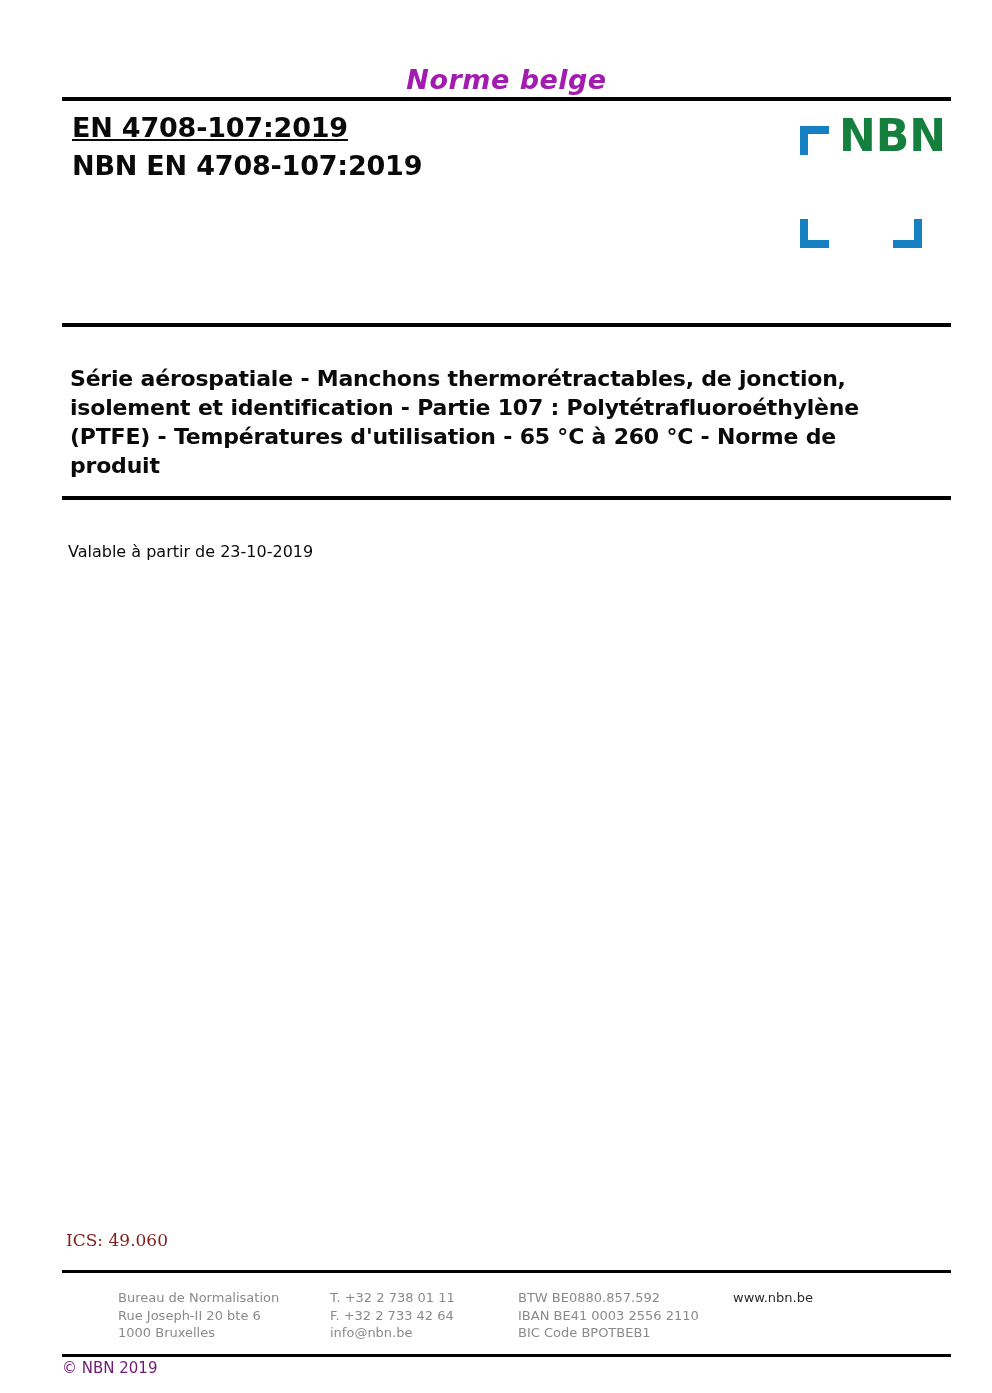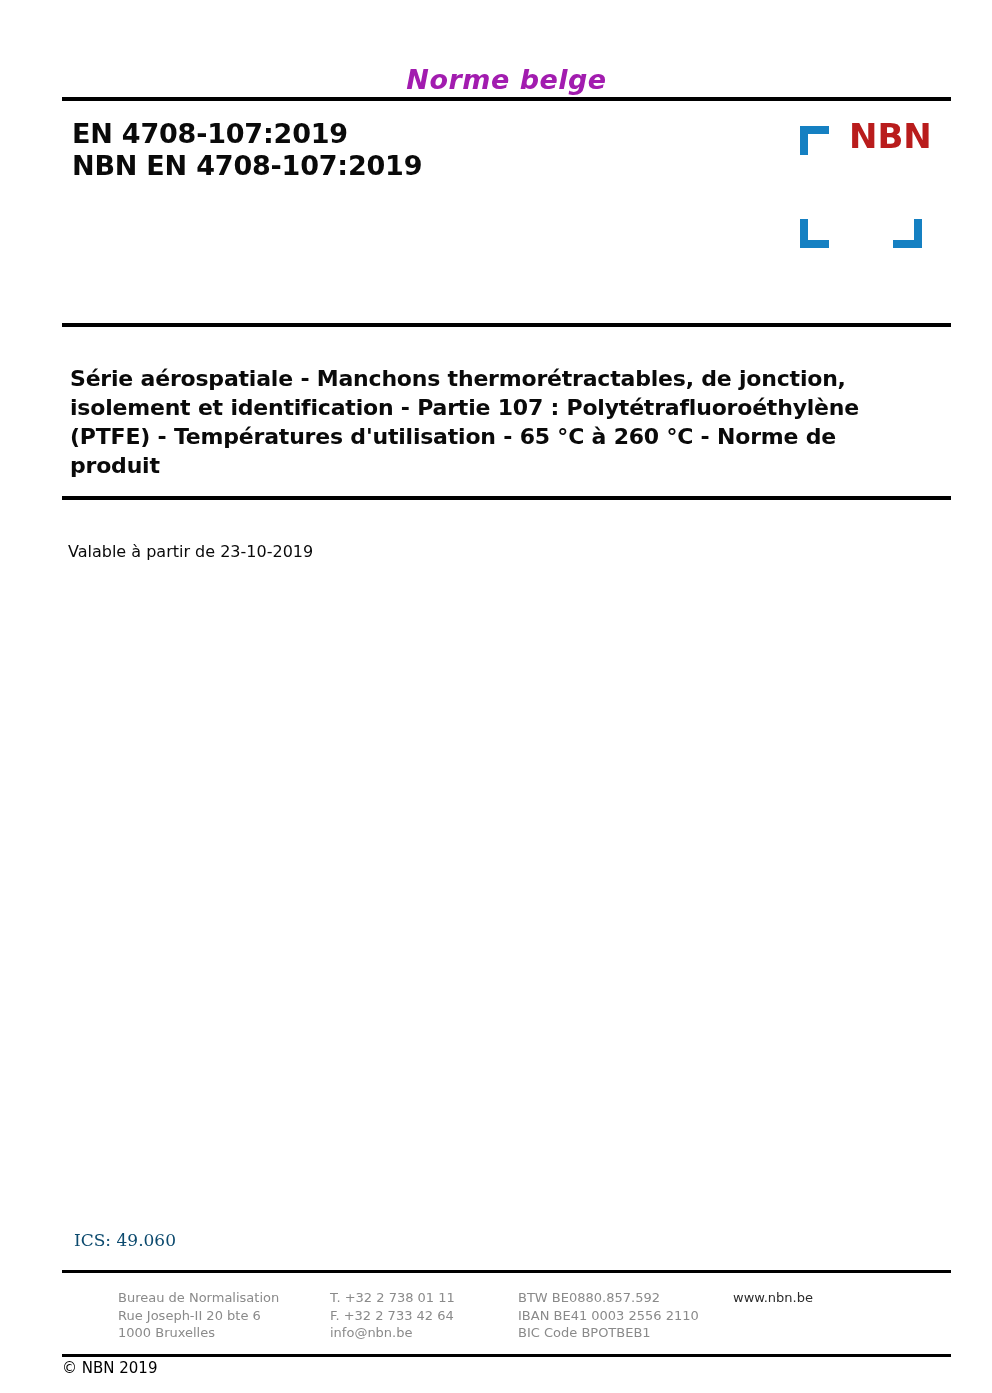--- a/index.html
+++ b/index.html
@@ -38,46 +38,46 @@
 
   .doc-ref {
     position: absolute;
     left: 72px;
     font-size: 27px;
     font-weight: bold;
     color: #0a0a0a;
     letter-spacing: -0.2px;
     white-space: nowrap;
   }
-  .doc-ref-1 { top: 118px; }
+  .doc-ref-1 { top: 112px; text-decoration: underline; }
   .doc-ref-2 { top: 150px; text-align: right; }
 
   
   .logo {
     position: absolute;
     left: 797px;
     top: 120px;
     width: 128px;
     height: 130px;
   }
   .bracket {
     position: absolute;
     width: 29px;
     height: 29px;
   }
   .bracket-tl { left: 3px;  top: 6px;   border-top: 8px solid #1580c2;    border-left: 8px solid #1580c2; }
   .bracket-bl { left: 3px;  top: 99px;  border-bottom: 8px solid #1580c2; border-left: 8px solid #1580c2; }
   .bracket-br { left: 96px; top: 99px;  border-bottom: 8px solid #1580c2; border-right: 8px solid #1580c2; }
   .logo-text {
     position: absolute;
-    left: 52px;
+    left: 42px;
     top: -3px;
-    font-size: 34px;
+    font-size: 44px;
     font-weight: bold;
-    color: #b91c1c;
+    color: #15803d;
     letter-spacing: 0px;
     line-height: 38px;
   }
 
   .std-title {
     position: absolute;
     left: 70px;
     top: 364px;
     width: 858px;
     font-size: 22px;
@@ -90,25 +90,25 @@
   .validity {
     position: absolute;
     left: 68px;
     top: 542px;
     font-size: 16px;
     color: #0a0a0a;
   }
 
   .ics {
     position: absolute;
-    left: 74px;
+    left: 66px;
     top: 1230px;
     font-family: "DejaVu Serif", serif;
     font-size: 17px;
-    color: #0c4a6e;
+    color: #7f1d1d;
   }
 
   .footer-col {
     position: absolute;
     top: 1289px;
     font-size: 13px;
     line-height: 17.5px;
     color: #8a8a8a;
     white-space: nowrap;
   }
@@ -123,21 +123,21 @@
     line-height: 17.5px;
     color: #2b2b2b;
     white-space: nowrap;
   }
 
   .copyright {
     position: absolute;
     left: 62px;
     top: 1359px;
     font-size: 15px;
-    color: #000000;
+    color: #701a75;
   }
 </style>
 </head>
 <body>
 
 <div class="page">
 
   <div class="kicker">Norme belge</div>
   <div class="rule rule-thick" style="top:97px;"></div>
 

